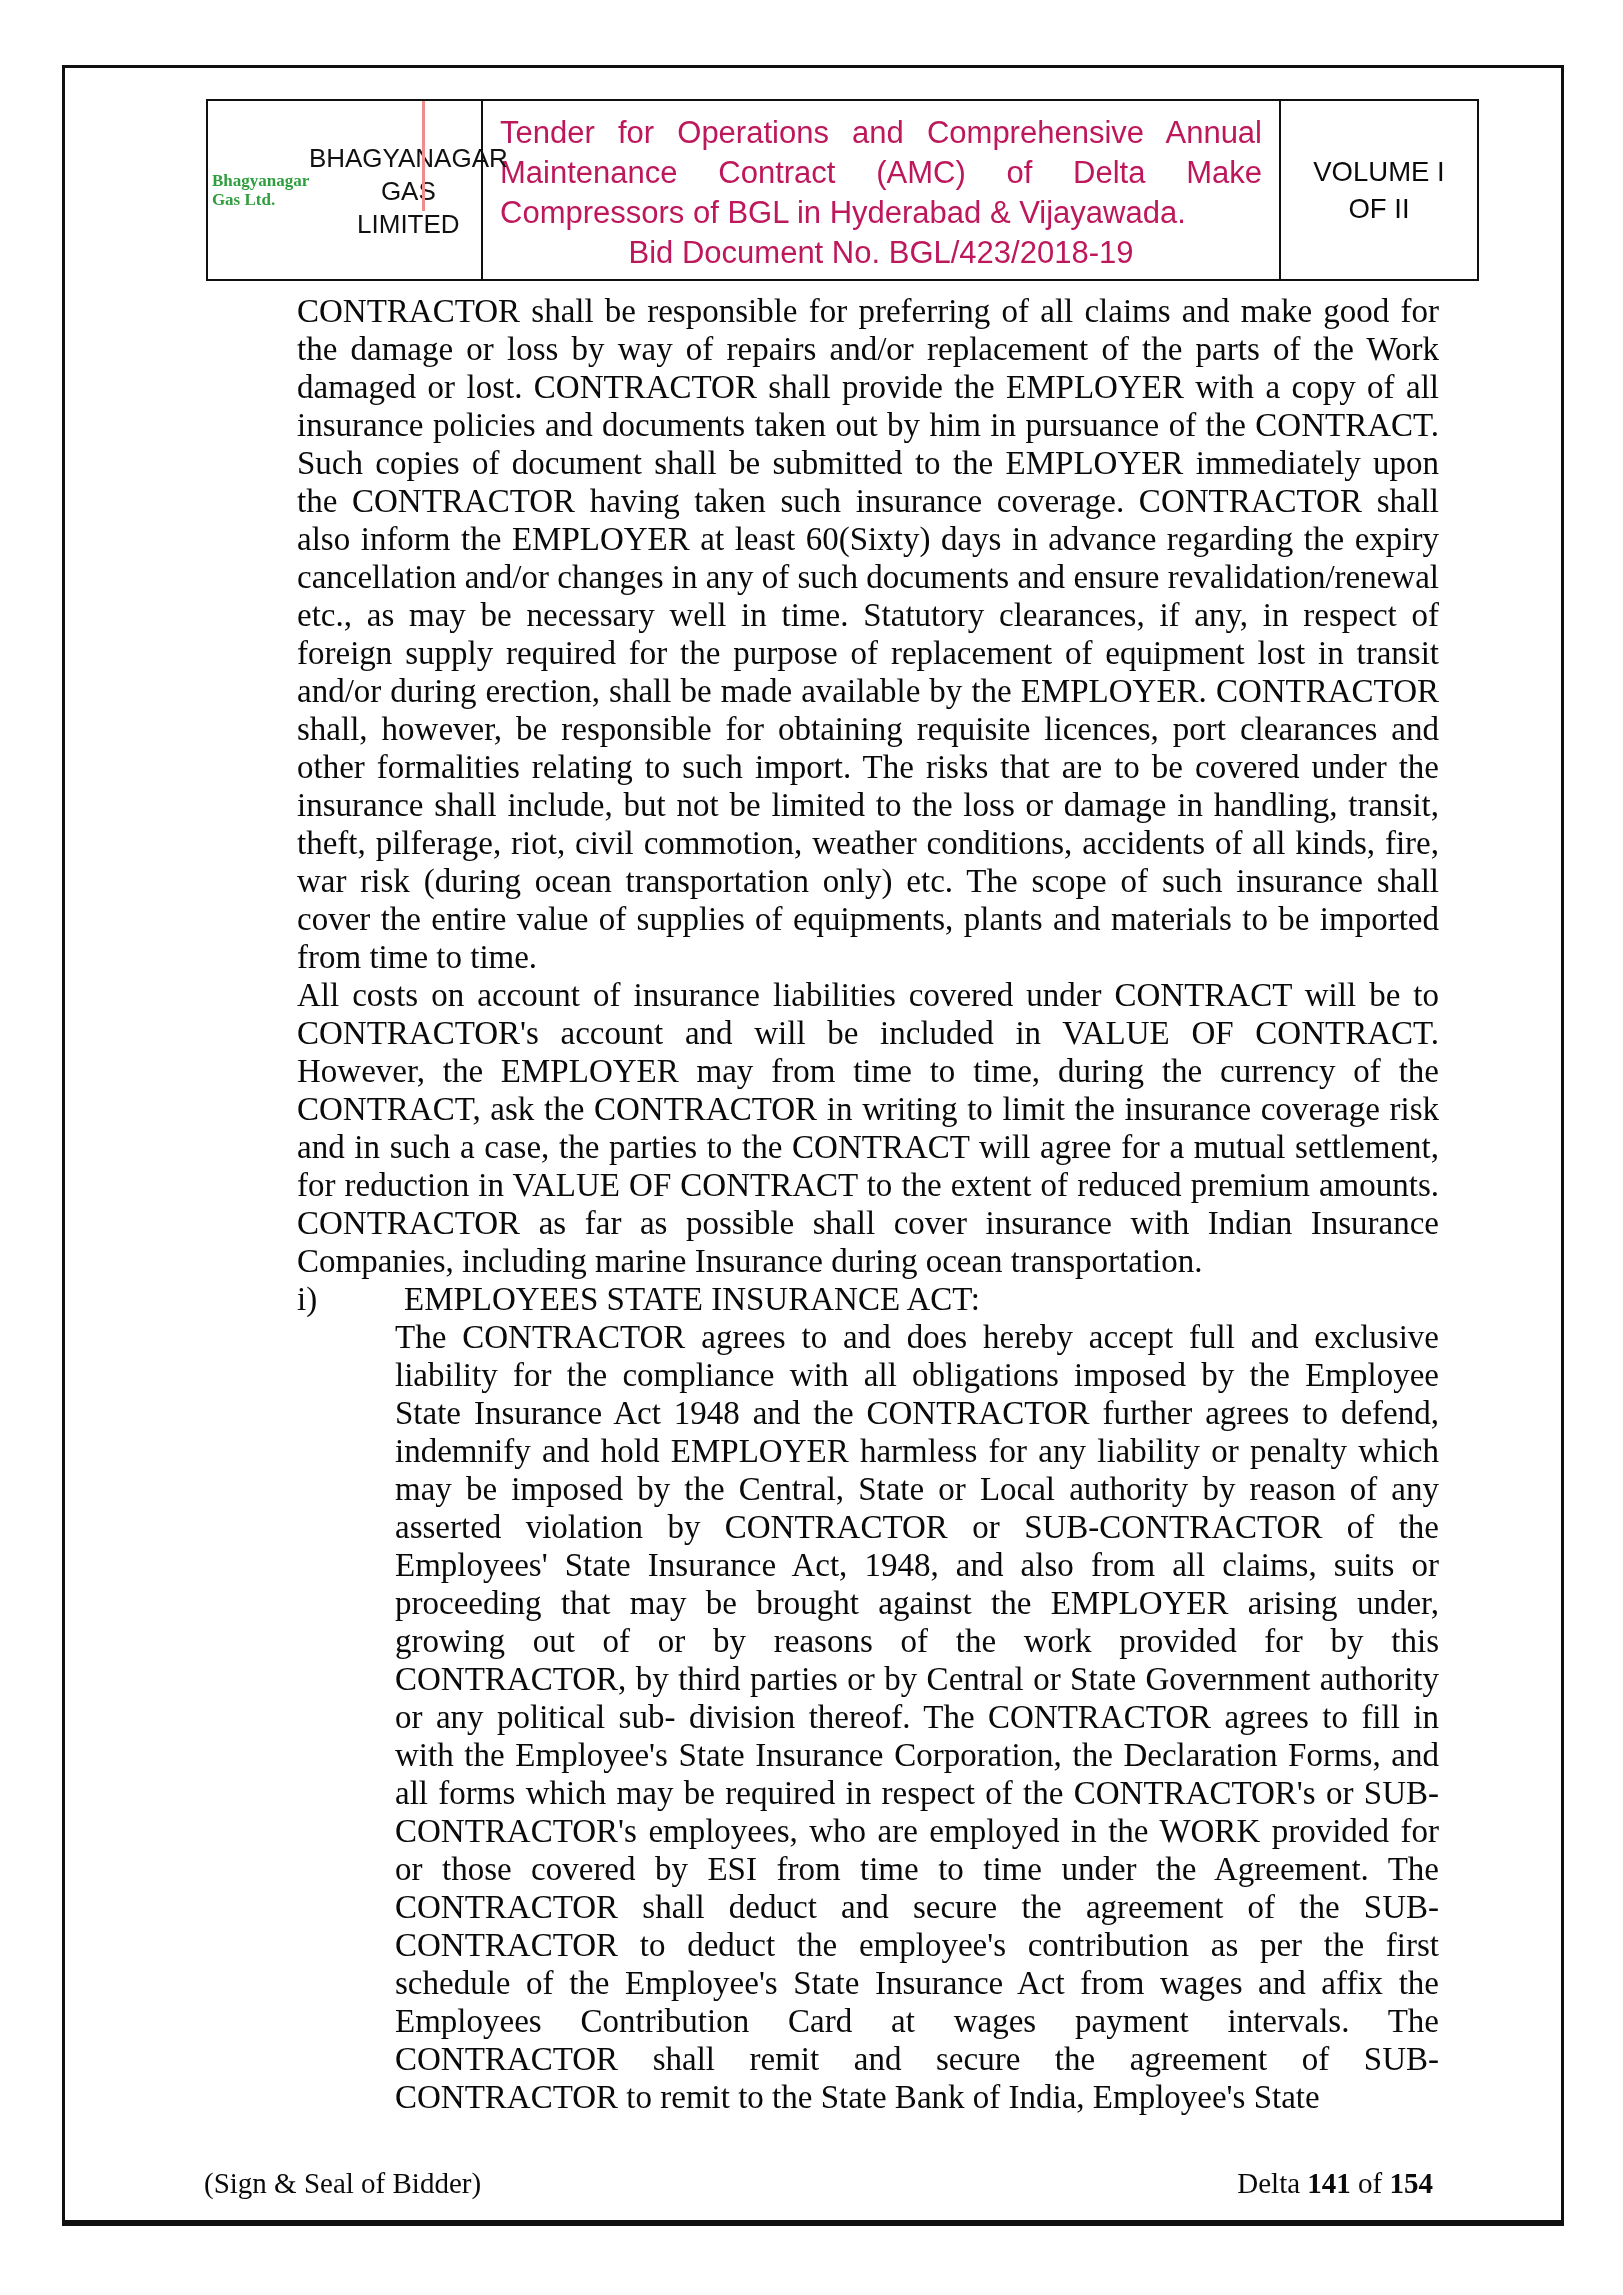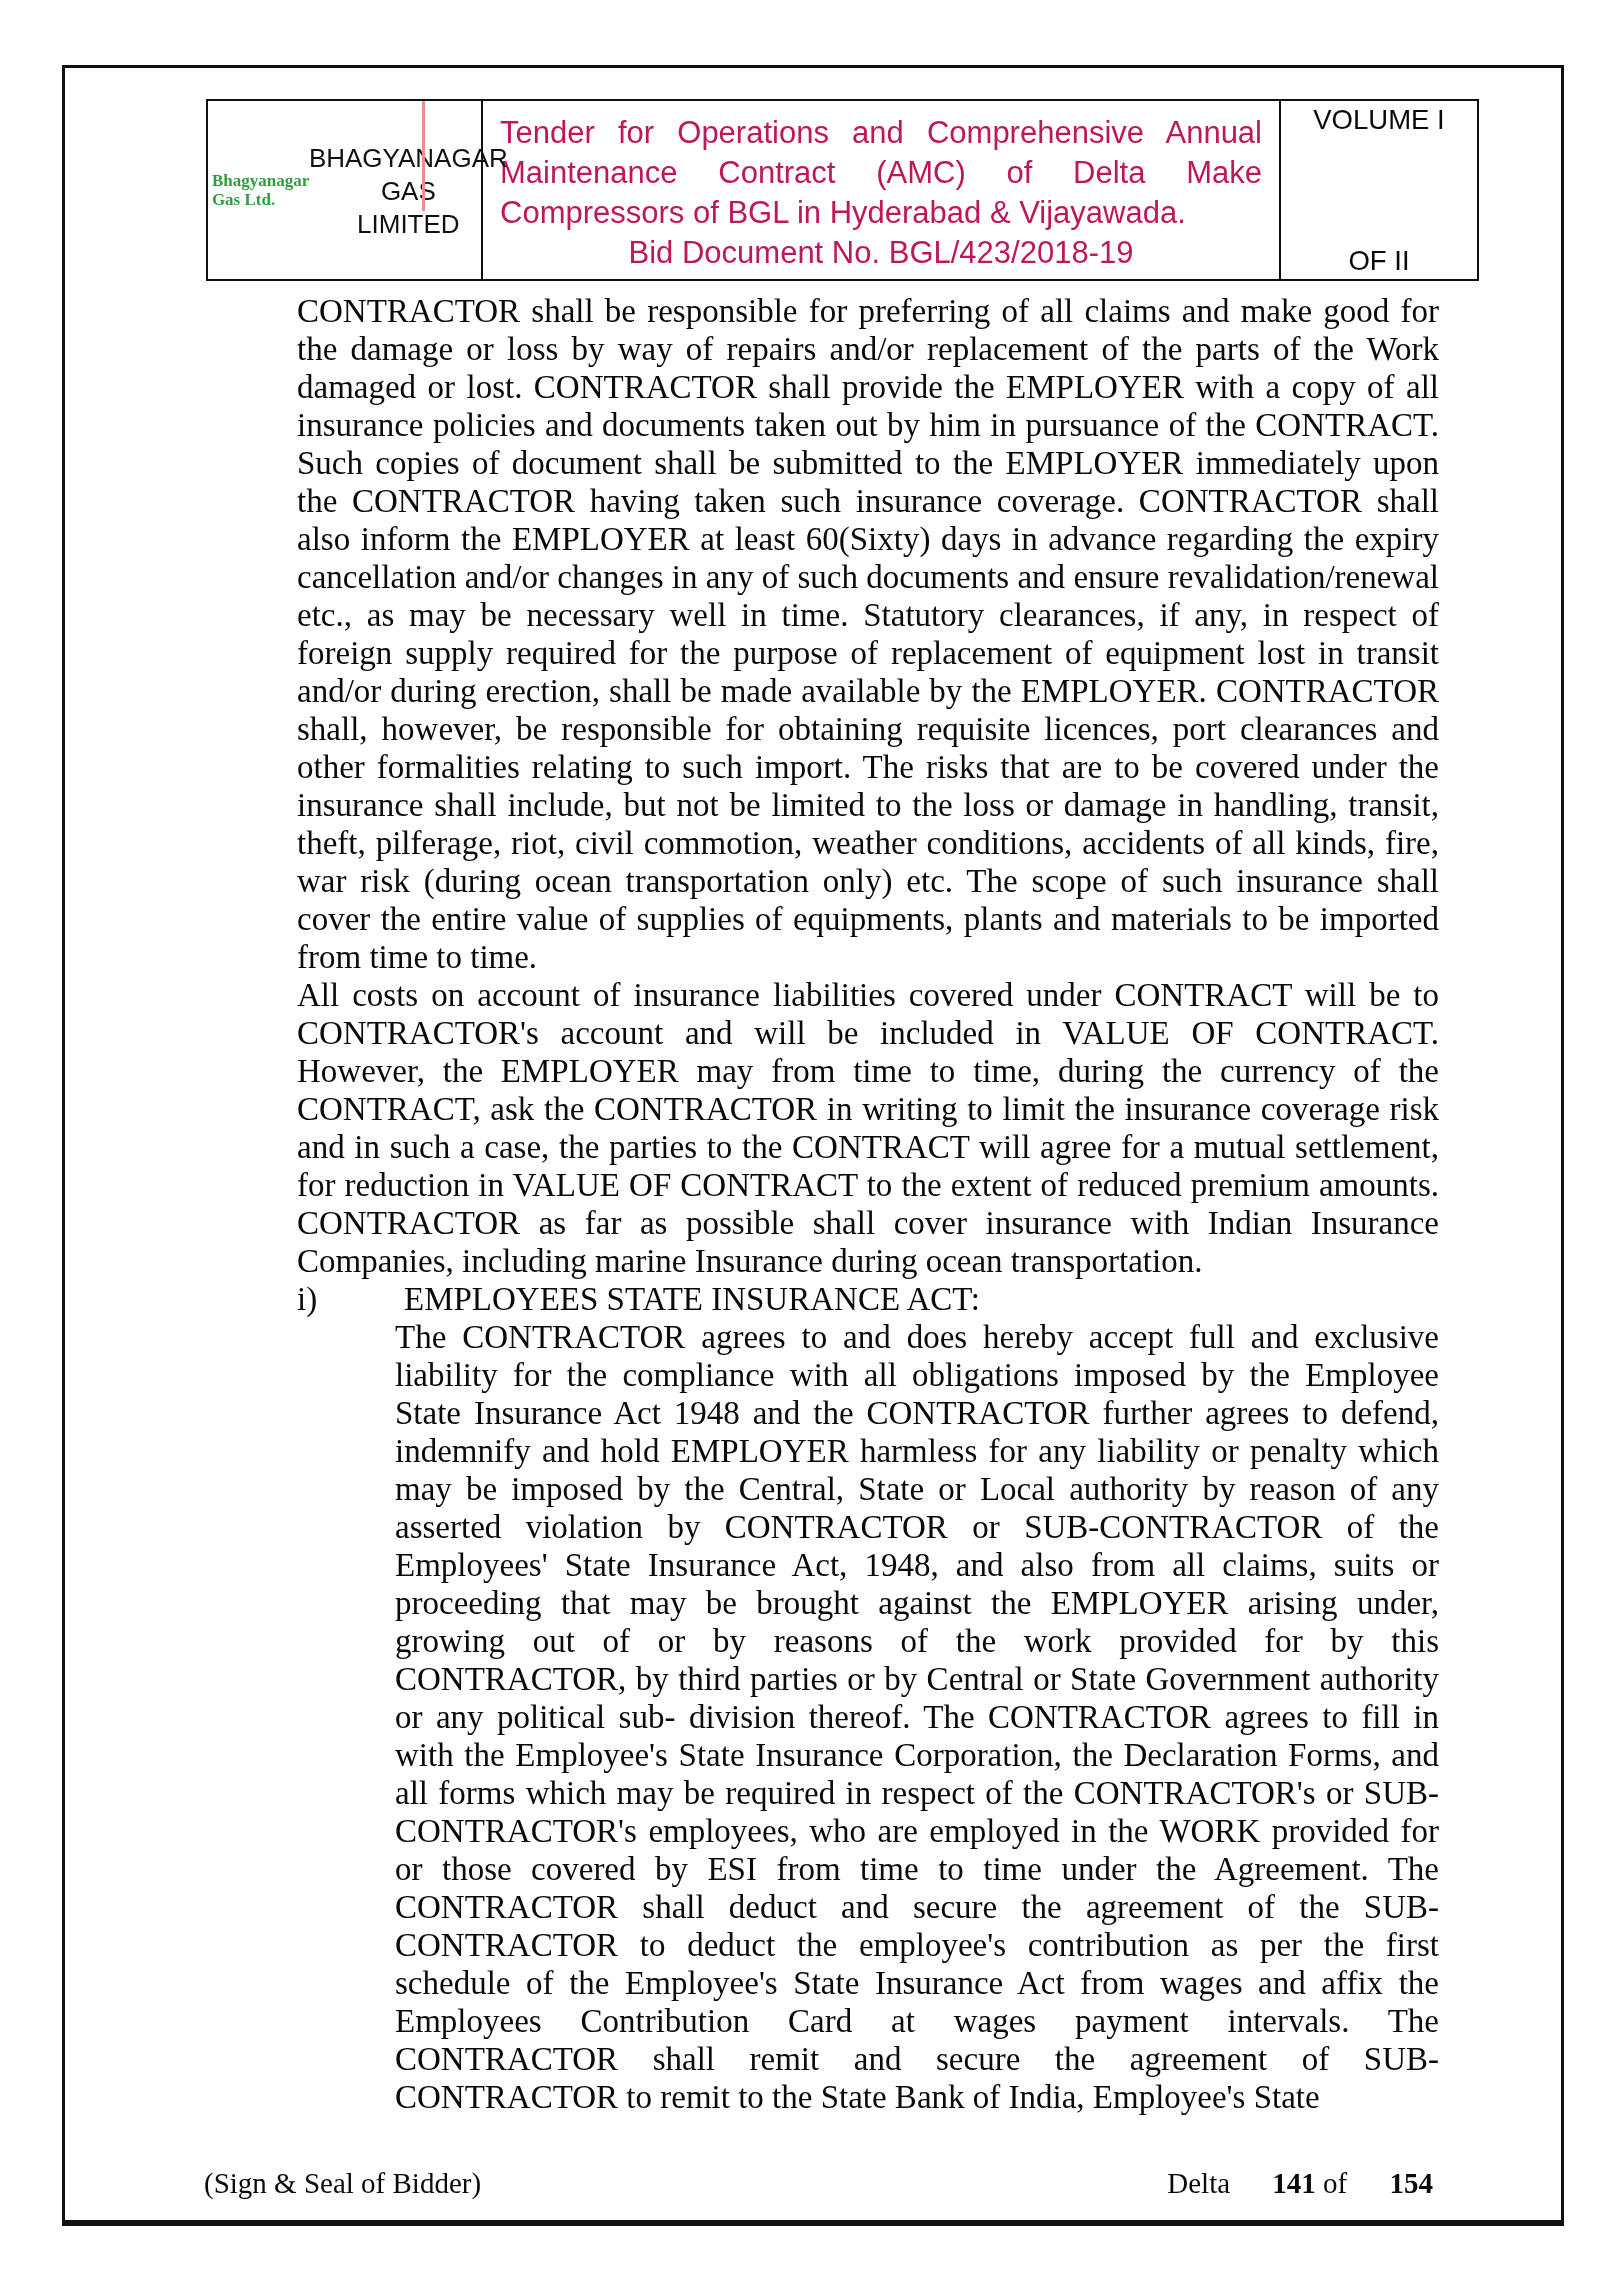--- a/index.html
+++ b/index.html
@@ -36,41 +36,41 @@
   }
   .title-cell {
     width:798px; padding:11.8px 17px 6.5px;
     font-family:"Liberation Sans", sans-serif; font-size:31px; line-height:40px;
     color:#be185d;
   }
   .tl-j { text-align:justify; text-align-last:justify; }
   .tl-l { text-align:left; }
   .tl-c { text-align:center; }
   .volume-cell {
-    flex:1; display:flex; flex-direction:column; align-items:center; justify-content:space-between;
+    flex:1; display:flex; flex-direction:column; align-items:center; justify-content:center;
     font-family:"Liberation Sans", sans-serif; font-size:27.5px; line-height:37px;
     text-align:center;
   }
   
   .body-text {
     position:absolute; left:232px; top:224px; width:1142px;
     font-size:33px; line-height:38px; text-align:justify;
   }
   .body-text p { margin:0; }
   .list-row { display:flex; }
   .list-marker { width:107px; flex:none; }
   .list-heading { flex:1; text-align:left; }
   .para-indent { margin-left:98px !important; }
   
   .footer {
     position:absolute; left:139px; right:128px; top:2099px;
     display:flex; justify-content:space-between; align-items:center;
     font-size:29px; line-height:33px;
   }
-  .pg b { font-weight:bold;margin-left:35px; }
+  .pg b { font-weight:bold; }
 </style>
 </head>
 <body>
 
 <div class="frame">
 
   <div class="header-table">
 
     <div class="hcell logo-cell">
       <div class="scan-line"></div>

